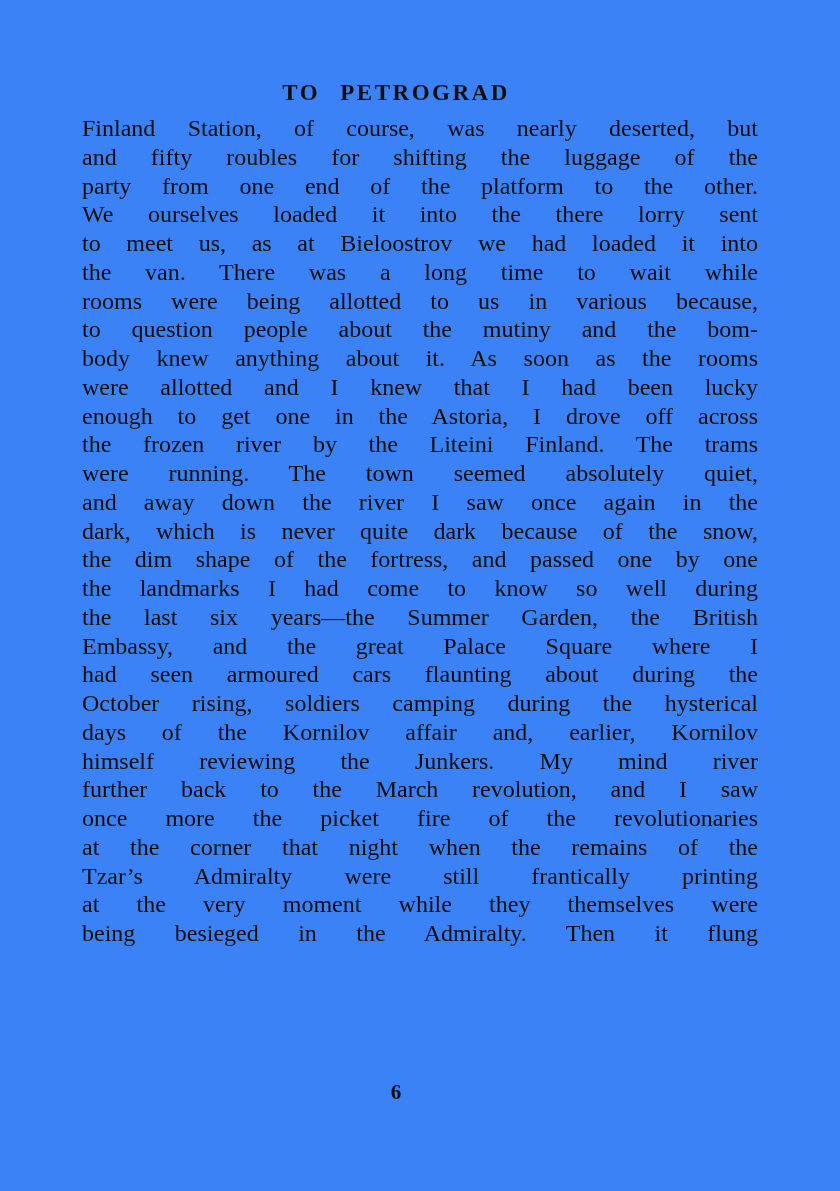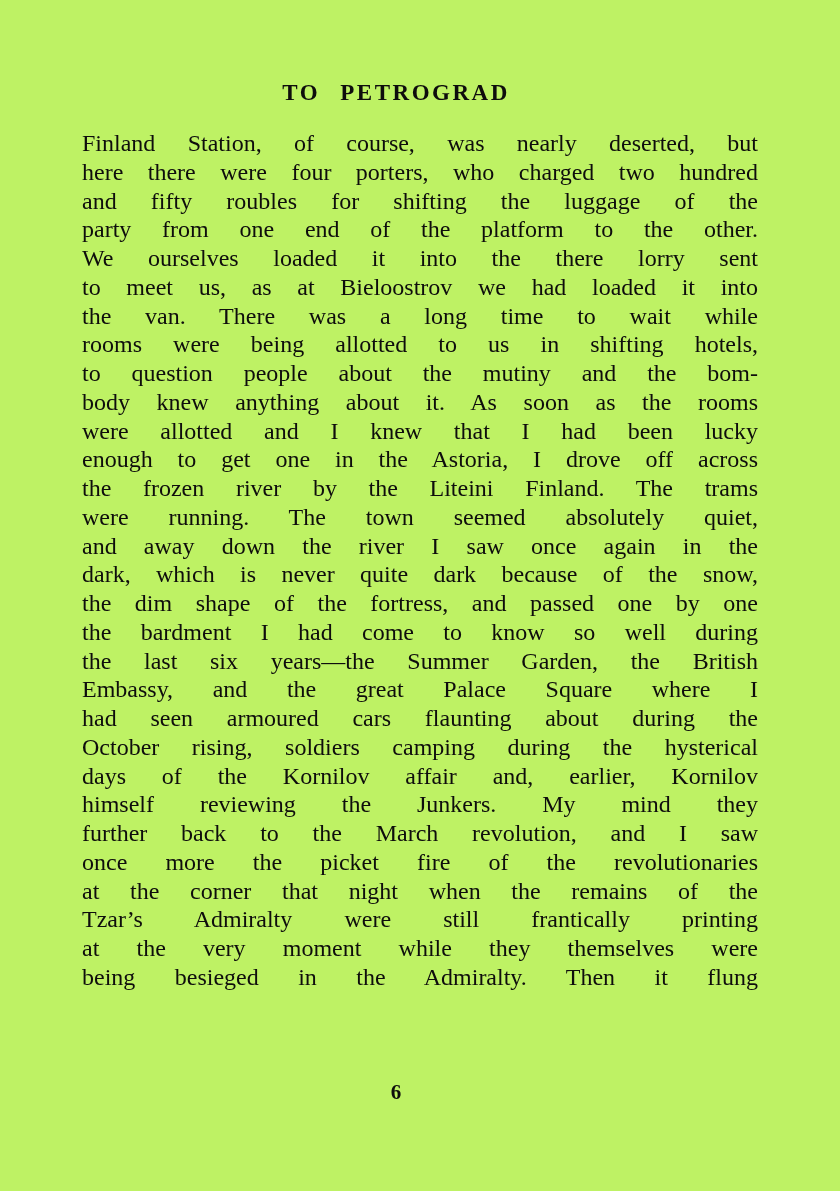--- a/index.html
+++ b/index.html
@@ -4,40 +4,40 @@
 <style>
   html, body {
     margin: 0;
     padding: 0;
     background: #ffffff;
   }
   .page {
     position: relative;
     width: 840px;
     height: 1191px;
-    background: #bef264;
+    background: #3b82f6;
     overflow: hidden;
     font-family: "Liberation Serif", "DejaVu Serif", serif;
     color: #0e0d0c;
   }
   .chapter-title {
     position: absolute;
     top: 80px;
     left: 0;
     width: 792px;            
     text-align: center;
     font-size: 23px;
     font-weight: bold;
     letter-spacing: 2.5px;
     word-spacing: 12px;
     margin: 0;
   }
   .text-block {
     position: absolute;
-    top: 129px;
+    top: 114px;
     left: 82px;
     width: 676px;
   }
   .line {
     font-size: 24px;
     line-height: 28.75px;
     text-align: justify;
     text-align-last: justify;
     text-justify: inter-word;
     white-space: normal;
@@ -53,43 +53,42 @@
   }
 </style>
 </head>
 <body>
 
 <div class="page">
   <h1 class="chapter-title">TO PETROGRAD</h1>
 
   <div class="text-block">
       <div class="line">Finland Station, of course, was nearly deserted, but</div>
-      <div class="line">here there were four porters, who charged two hundred</div>
       <div class="line">and fifty roubles for shifting the luggage of the</div>
       <div class="line">party from one end of the platform to the other.</div>
       <div class="line">We ourselves loaded it into the there lorry sent</div>
       <div class="line">to meet us, as at Bieloostrov we had loaded it into</div>
       <div class="line">the van. There was a long time to wait while</div>
-      <div class="line">rooms were being allotted to us in shifting hotels,</div>
+      <div class="line">rooms were being allotted to us in various because,</div>
       <div class="line">to question people about the mutiny and the bom-</div>
       <div class="line">body knew anything about it. As soon as the rooms</div>
       <div class="line">were allotted and I knew that I had been lucky</div>
       <div class="line">enough to get one in the Astoria, I drove off across</div>
       <div class="line">the frozen river by the Liteini Finland. The trams</div>
       <div class="line">were running. The town seemed absolutely quiet,</div>
       <div class="line">and away down the river I saw once again in the</div>
       <div class="line">dark, which is never quite dark because of the snow,</div>
       <div class="line">the dim shape of the fortress, and passed one by one</div>
-      <div class="line">the bardment I had come to know so well during</div>
+      <div class="line">the landmarks I had come to know so well during</div>
       <div class="line">the last six years—the Summer Garden, the British</div>
       <div class="line">Embassy, and the great Palace Square where I</div>
       <div class="line">had seen armoured cars flaunting about during the</div>
       <div class="line">October rising, soldiers camping during the hysterical</div>
       <div class="line">days of the Kornilov affair and, earlier, Kornilov</div>
-      <div class="line">himself reviewing the Junkers. My mind they</div>
+      <div class="line">himself reviewing the Junkers. My mind river</div>
       <div class="line">further back to the March revolution, and I saw</div>
       <div class="line">once more the picket fire of the revolutionaries</div>
       <div class="line">at the corner that night when the remains of the</div>
       <div class="line">Tzar’s Admiralty were still frantically printing</div>
       <div class="line">at the very moment while they themselves were</div>
       <div class="line">being besieged in the Admiralty. Then it flung</div>
     </div>
 
   <div class="folio">6</div>
 </div>

